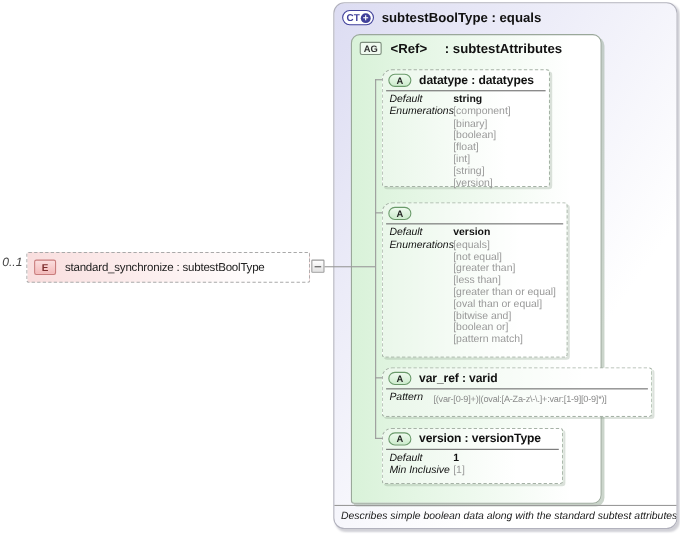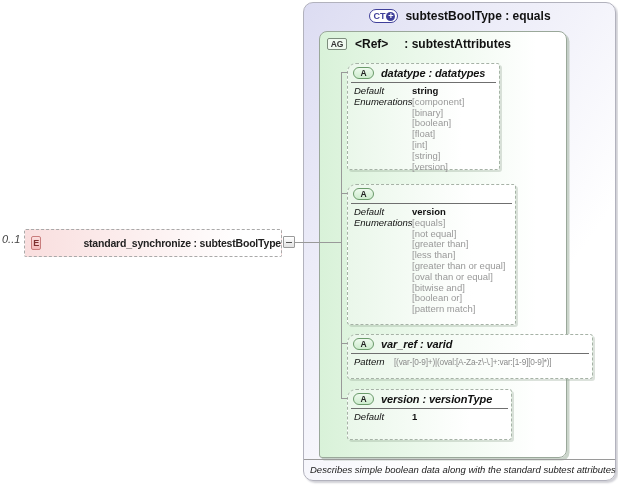--- a/index.html
+++ b/index.html
@@ -14,46 +14,46 @@
 
   
   .multiplicity{position:absolute;left:2px;top:233px;font-size:11px;font-style:italic;color:#444;}
   .element-box{position:absolute;left:24px;top:229px;width:258px;height:28px;
     border:1px dashed #a9a9a9;border-radius:2px;
     background:linear-gradient(to right,var(--el-pink),#ffffff 85%);
     display:flex;align-items:center;gap:8px;padding-left:6px;}
   .e-badge{width:20px;height:14px;border:1px solid var(--el-badge-border);border-radius:2px;
     background:linear-gradient(to bottom,#fbdede,var(--el-badge));
     font-size:9px;font-weight:bold;color:#7d2f2f;display:flex;align-items:center;justify-content:center;}
-  .element-label{font-size:10.5px;font-weight:bold;color:#222;letter-spacing:-0.2px;white-space:nowrap;margin-left:34px;}
+  .element-label{font-size:10.5px;font-weight:normal;color:#222;letter-spacing:-0.2px;white-space:nowrap;}
 
   .collapse-handle{position:absolute;left:283px;top:236px;width:12px;height:12px;
     border:1px solid #9a9a9a;border-radius:1px;background:linear-gradient(to bottom,#ffffff,#e2e2e2);
     display:flex;align-items:center;justify-content:center;z-index:4;}
   .minus-line{width:6px;height:1px;background:#555;}
 
   .h-line{position:absolute;height:1px;background:var(--line);z-index:3;}
   .v-line{position:absolute;width:1px;background:var(--line);z-index:3;}
   .line-in{left:295px;top:242px;width:46px;}
 
   
   .ct-panel{position:absolute;left:303px;top:2px;width:313px;height:479px;
     border:1px solid var(--panel-border);border-radius:10px;
     background:linear-gradient(125deg,var(--panel-lav) 0%,#ececf8 30%,#ffffff 70%);
     box-shadow:2px 2px 2px #d0d0d6;}
-  .ct-header{display:flex;align-items:center;gap:7px;padding:6px 6px 4px 7px;justify-content:center;}
+  .ct-header{display:flex;align-items:center;gap:7px;padding:6px 6px 4px 7px;}
   .ct-badge{display:inline-flex;align-items:center;gap:1px;border:1.5px solid var(--navy);
     border-radius:8px;background:#fff;padding:0 2px 0 3px;height:14px;}
   .ct-badge-text{font-size:9px;font-weight:bold;color:var(--navy);}
   .plus-circle{width:9px;height:9px;border-radius:50%;background:var(--navy);color:#fff;
     font-size:9px;line-height:8px;font-weight:bold;display:flex;align-items:center;justify-content:center;}
   .ct-title{font-size:12px;font-weight:bold;color:#111;white-space:nowrap;}
 
   
-  .ag-box{position:absolute;left:15px;top:28px;width:248px;height:427px;
+  .ag-box{position:absolute;left:15px;top:28px;width:228px;height:427px;
     border:1px solid var(--group-border);border-radius:8px 8px 8px 3px;
     background:linear-gradient(to right,var(--group-green),#ffffff 88%);
     box-shadow:2.5px 2.5px 0 rgba(125,150,125,0.40);}
   .ag-header{display:flex;align-items:center;padding:5px 6px 3px 7px;}
   .ag-badge{width:20px;height:12px;border:1px solid #7d8d7d;border-radius:2px;background:#f0faf0;
     font-size:8.5px;font-weight:bold;color:#333;display:flex;align-items:center;justify-content:center;}
   .ag-ref{font-size:12px;font-weight:bold;color:#111;margin-left:8px;white-space:pre;}
   .ag-name{font-size:12px;font-weight:bold;color:#111;margin-left:16px;white-space:nowrap;}
 
   
@@ -61,21 +61,21 @@
     background:linear-gradient(to right,var(--attr-green),#ffffff 75%);
     box-shadow:2px 2px 0 rgba(140,160,140,0.30);z-index:2;}
   .attr-0{left:43px;top:60px;width:153px;height:107px;}
   .attr-1{left:43px;top:181px;width:169px;height:141px;}
   .attr-2{left:43px;top:331px;width:246px;height:45px;}
   .attr-3{left:43px;top:386px;width:165px;height:51px;}
   .attr-header{display:flex;align-items:center;gap:7px;padding:3px 4px 2px 5px;}
   .a-badge{width:21px;height:12px;border:1px solid var(--a-border);border-radius:7px;
     background:linear-gradient(to bottom,#eefaee,var(--a-fill));flex-shrink:0;
     font-size:8.5px;font-weight:bold;color:#222;display:flex;align-items:center;justify-content:center;}
-  .attr-label{font-size:11px;font-weight:bold;color:#111;letter-spacing:-0.1px;white-space:nowrap;font-style:italic;}
+  .attr-label{font-size:11px;font-weight:bold;color:#111;letter-spacing:-0.1px;white-space:nowrap;}
   .attr-sep{border-top:1px solid #6f6f6f;margin:1px 3px 2px 3px;}
   .facets{padding:1px 3px 2px 6px;font-size:9.5px;line-height:10.8px;color:#222;overflow:hidden;}
   .facet-row{display:flex;align-items:flex-start;}
   .facet-label{font-style:italic;width:58px;flex-shrink:0;color:#111;}
   .facet-values{display:flex;flex-direction:column;}
   .facet-value{white-space:nowrap;}
   .v-strong{font-weight:bold;color:#111;}
   .v-muted{color:var(--muted);}
   .attr-2 .facet-label{width:40px;}
   .attr-2 .facet-value{font-size:8.3px;letter-spacing:-0.2px;color:#8a8a8a;}
@@ -208,20 +208,26 @@
             <span class="attr-label">version : versionType</span>
           </div>
           <div class="attr-sep"></div>
           <div class="facets">
             <div class="facet-row">
               <span class="facet-label">Default</span>
               <div class="facet-values">
                 <div class="facet-value v-strong">1</div>
               </div>
             </div>
+            <div class="facet-row">
+              <span class="facet-label">Min Inclusive</span>
+              <div class="facet-values">
+                <div class="facet-value v-muted">[1]</div>
+              </div>
+            </div>
           </div>
         </div>
       </div>
 
     <div class="annotation">Describes simple boolean data along with the standard subtest attributes.</div>
   </div>
 
 </div>
 
 </body></html>

